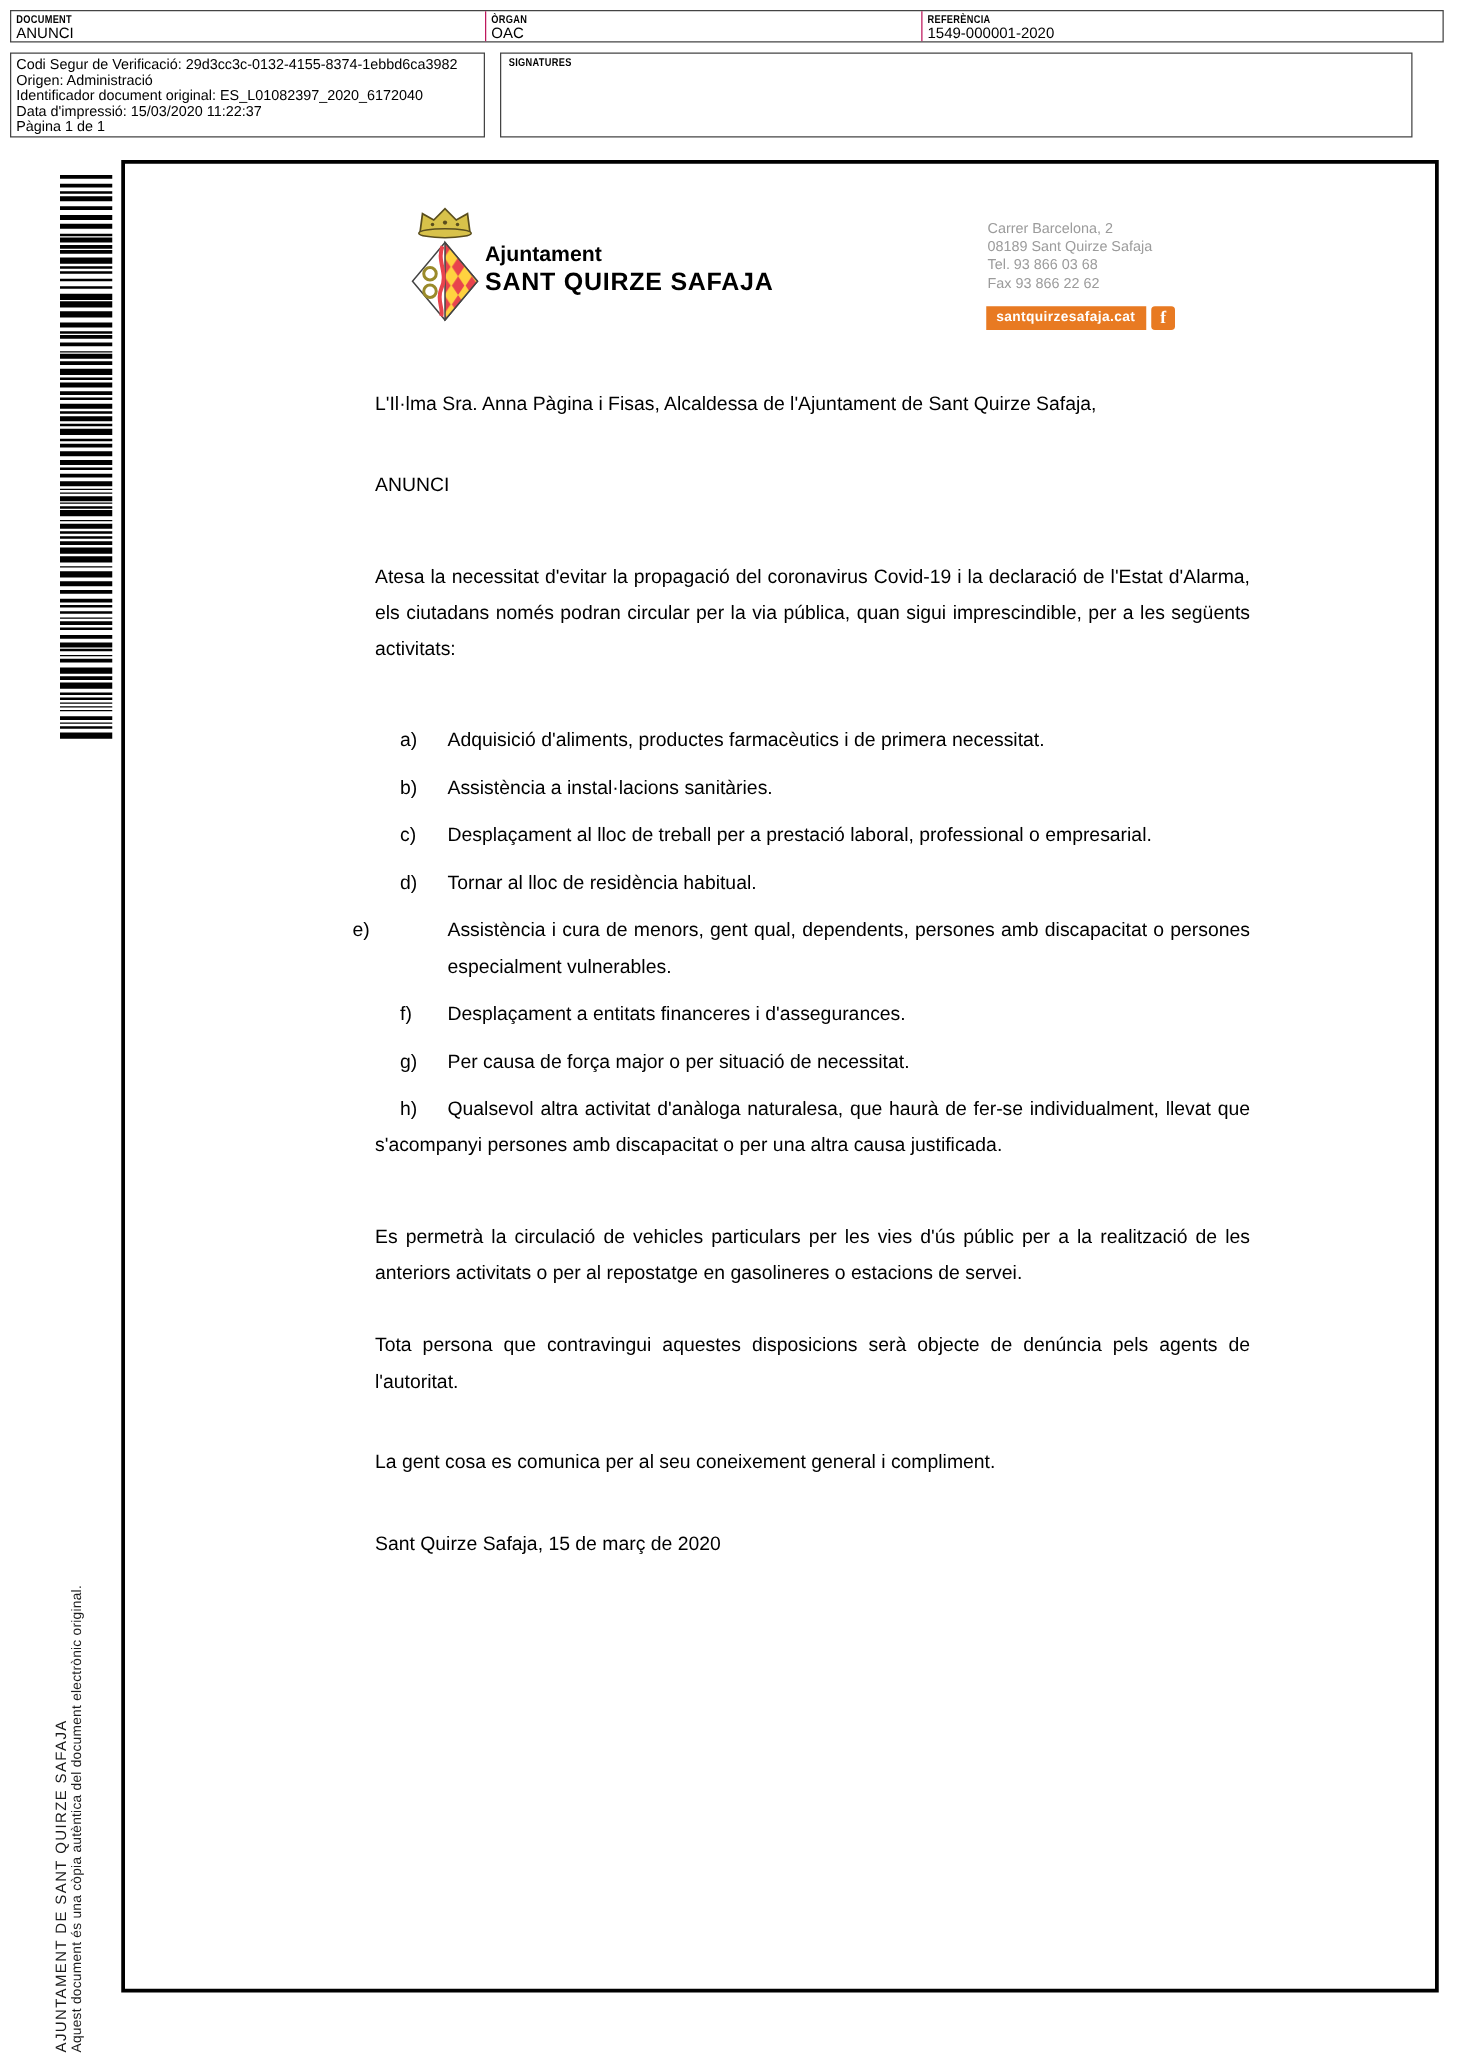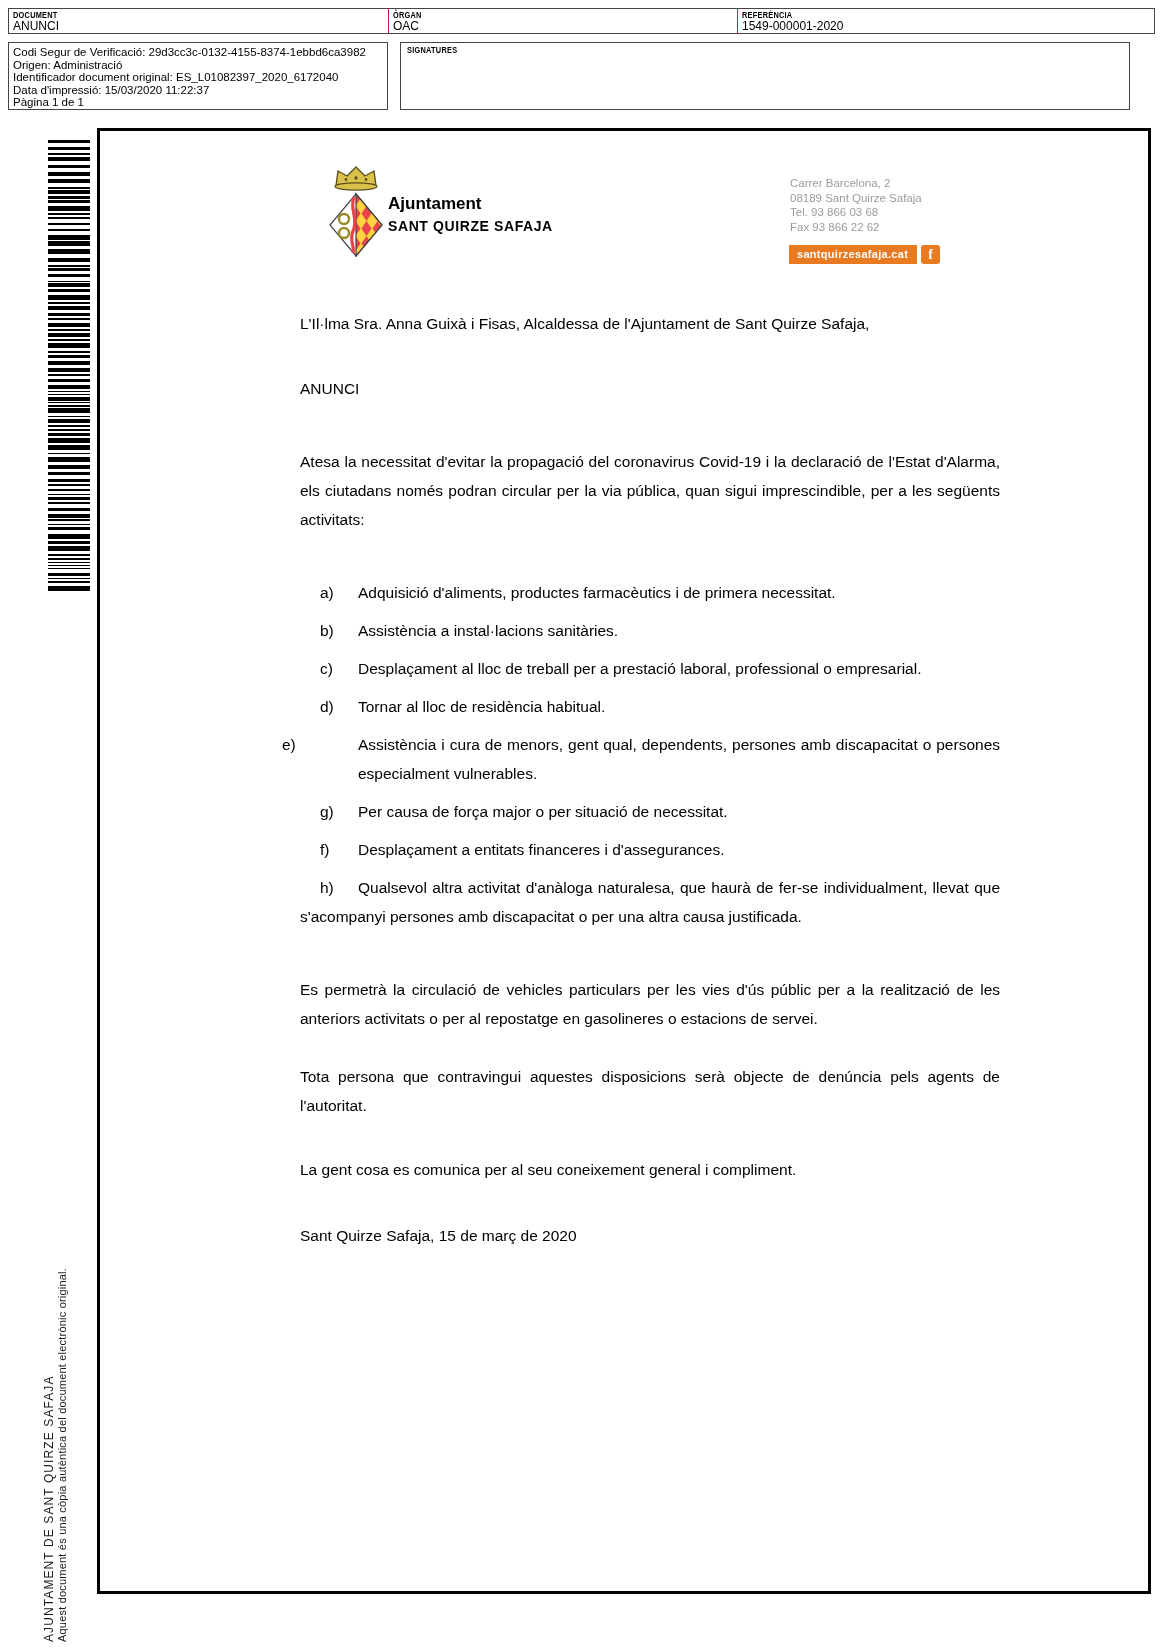--- a/index.html
+++ b/index.html
@@ -33,21 +33,21 @@
 
   
   .page{position:absolute;left:97px;top:128px;width:1054px;height:1466px;border:3px solid #000;
         box-sizing:border-box;}
   .page-inner{position:relative;width:100%;height:100%;}
 
   
   .crest{position:absolute;left:228px;top:30px;width:56px;height:96px;}
   .brand{position:absolute;left:288px;top:62px;font-weight:bold;}
   .brand .b1{font-size:17px;line-height:22px;}
-  .brand .b2{font-size:14px;line-height:22px;letter-spacing:.6px;}
+  .brand .b2{font-size:20px;line-height:22px;letter-spacing:.6px;}
   .addr{position:absolute;left:690px;top:45px;color:var(--address-gray,#9b9b9b);
         font-size:11.5px;line-height:14.5px;}
   .webbar{position:absolute;left:689px;top:114px;width:128px;height:19px;
           background:var(--accent-orange,#e87a22);color:#fff;font-weight:bold;font-size:11px;
           line-height:19px;padding-left:8px;box-sizing:border-box;letter-spacing:.3px;}
   .fb{position:absolute;left:821px;top:114px;width:19px;height:19px;border-radius:3px;
       background:var(--accent-orange,#e87a22);color:#fff;font-weight:bold;font-size:14px;
       text-align:center;line-height:19px;font-family:"Liberation Serif",serif;}
 
   
@@ -225,31 +225,31 @@
       <div class="addr">
         <div>Carrer Barcelona, 2</div>
         <div>08189 Sant Quirze Safaja</div>
         <div>Tel. 93 866 03 68</div>
         <div>Fax 93 866 22 62</div>
       </div>
       <div class="webbar">santquirzesafaja.cat</div>
       <div class="fb">f</div>
 
       <div class="doc-body">
-        <p>L'Il·lma Sra. Anna Guixà i Fisas, Alcaldessa de l'Ajuntament de Sant Quirze Safaja,</p>
+        <p>L'Il·lma Sra. Anna Pàgina i Fisas, Alcaldessa de l'Ajuntament de Sant Quirze Safaja,</p>
         <p class="p-informo">ANUNCI</p>
         <p class="p-intro">Atesa la necessitat d'evitar la propagació del coronavirus Covid-19 i la declaració de l'Estat d'Alarma, els ciutadans només podran circular per la via pública, quan sigui imprescindible, per a les següents activitats:</p>
 
         <p class="li li-first"><span class="marker">a)</span><span>Adquisició d'aliments, productes farmacèutics i de primera necessitat.</span></p>
         <p class="li"><span class="marker">b)</span><span>Assistència a instal·lacions sanitàries.</span></p>
         <p class="li"><span class="marker">c)</span><span>Desplaçament al lloc de treball per a prestació laboral, professional o empresarial.</span></p>
         <p class="li"><span class="marker">d)</span><span>Tornar al lloc de residència habitual.</span></p>
         <p class="li li-indent"><span class="marker">e)</span><span>Assistència i cura de menors, gent qual, dependents, persones amb discapacitat o persones especialment vulnerables.</span></p>
+        <p class="li"><span class="marker">f)</span><span>Desplaçament a entitats financeres i d'assegurances.</span></p>
         <p class="li"><span class="marker">g)</span><span>Per causa de força major o per situació de necessitat.</span></p>
-        <p class="li"><span class="marker">f)</span><span>Desplaçament a entitats financeres i d'assegurances.</span></p>
         <p class="li"><span class="marker">h)</span><span>Qualsevol altra activitat d'anàloga naturalesa, que haurà de fer-se individualment, llevat que s'acompanyi persones amb discapacitat o per una altra causa justificada.</span></p>
 
         <p class="p-after-list">Es permetrà la circulació de vehicles particulars per les vies d'ús públic per a la realització de les anteriors activitats o per al repostatge en gasolineres o estacions de servei.</p>
         <p class="p-gap">Tota persona que contravingui aquestes disposicions serà objecte de denúncia pels agents de l'autoritat.</p>
         <p class="p-gap2">La gent cosa es comunica per al seu coneixement general i compliment.</p>
         <p class="p-date">Sant Quirze Safaja, 15 de març de 2020</p>
       </div>
 
     </div>
   </div>

